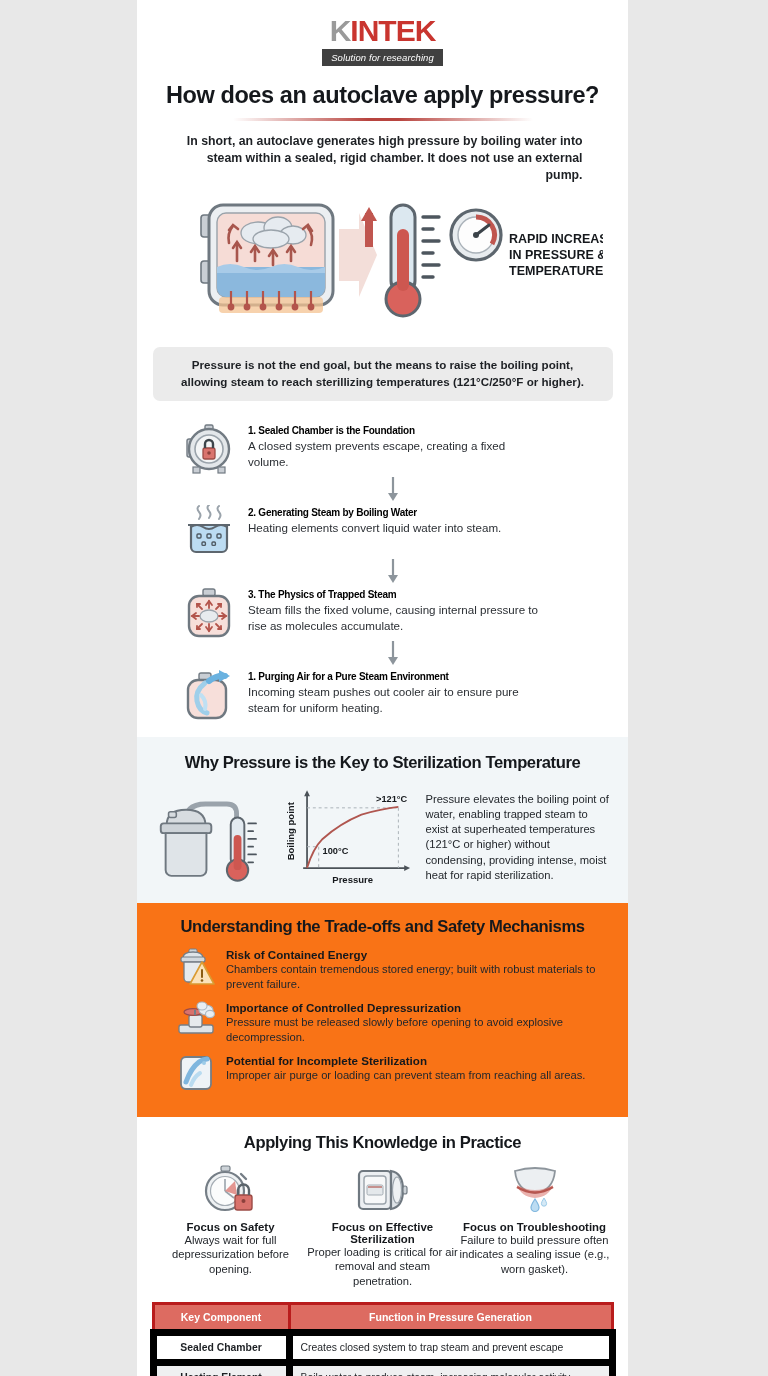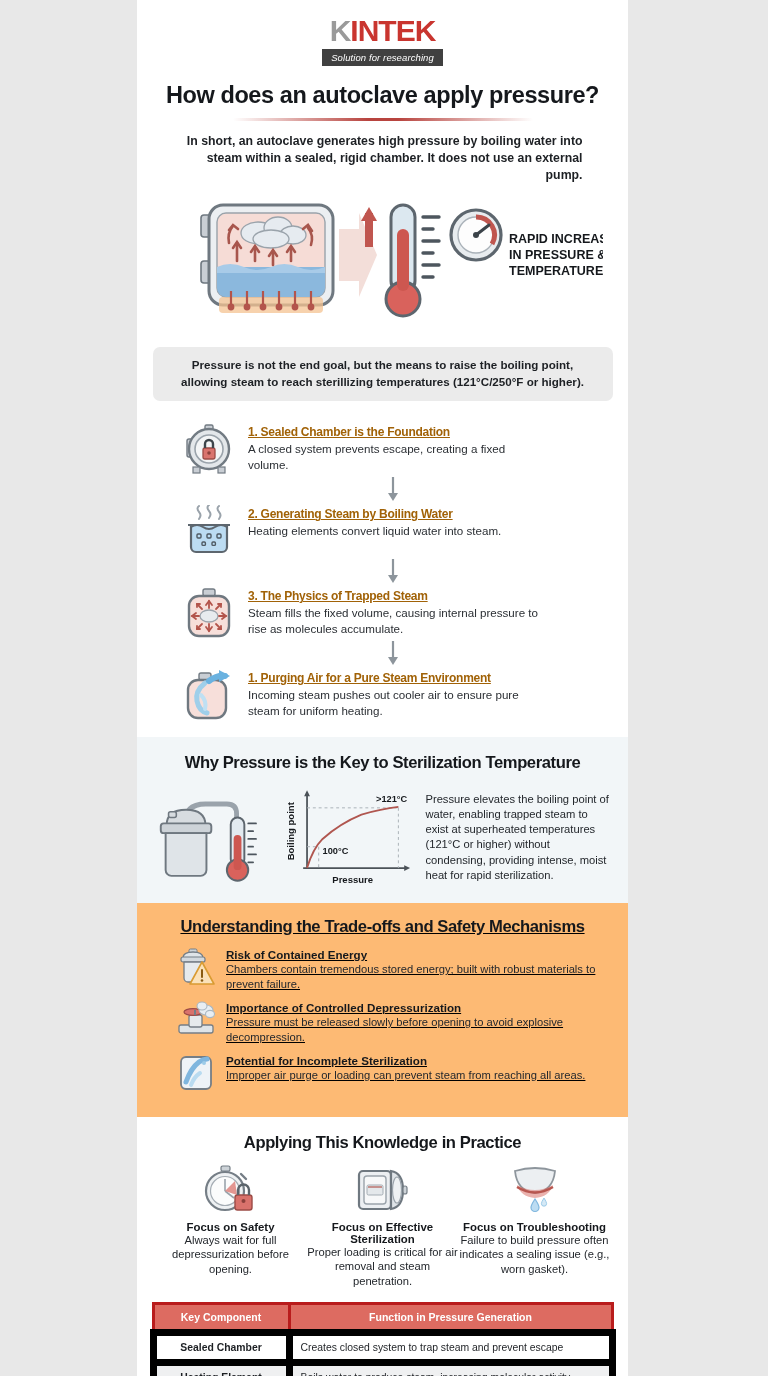--- a/index.html
+++ b/index.html
@@ -56,27 +56,27 @@
     margin: 8px auto 0; width: 460px; background: #ebebeb; border-radius: 7px;
     padding: 10px 16px 11px; text-align: center;
     font-size: 11.6px; font-weight: 700; line-height: 1.45; color: #1d2024;
   }
 
   
   .steps { margin-top: 20px; padding: 0 26px 0 46px; }
   .step { display: flex; align-items: flex-start; gap: 13px; }
   .step-icon { flex: 0 0 52px; width: 52px; height: 52px; margin-top: 2px; }
   .step-body { padding-top: 4px; }
-  .step-title { font-size: 12px; font-weight: 700; color: #a16207; letter-spacing: -.25px; text-decoration: underline; }
+  .step-title { font-size: 10px; font-weight: 700; color: #000000; letter-spacing: -.25px; }
   .step-desc { margin-top: 2px; font-size: 11.6px; line-height: 1.36; color: #2b2f34; max-width: 300px; }
   .step-arrow { height: 28px; display: flex; justify-content: center; align-items: center; }
 
   
   .sec-blue { background: #f2f6f8; padding: 16px 0 14px; margin-top: 16px; }
-  .sec-pink { background: #fdba74; padding: 14px 0 16px; text-decoration: underline; }
+  .sec-pink { background: #f97316; padding: 14px 0 16px; }
   .sec-white { background: #ffffff; padding: 16px 0 6px; }
   .sec-title {
     text-align: center; font-size: 16.6px; font-weight: 700; color: #15181c; letter-spacing: -.4px;
   }
 
   
   .chart-row { margin-top: 12px; display: flex; align-items: center; justify-content: center; gap: 6px; padding: 0 16px; }
   .chart-text { font-size: 11.2px; line-height: 1.36; color: #23272c; width: 192px; }
 
   

